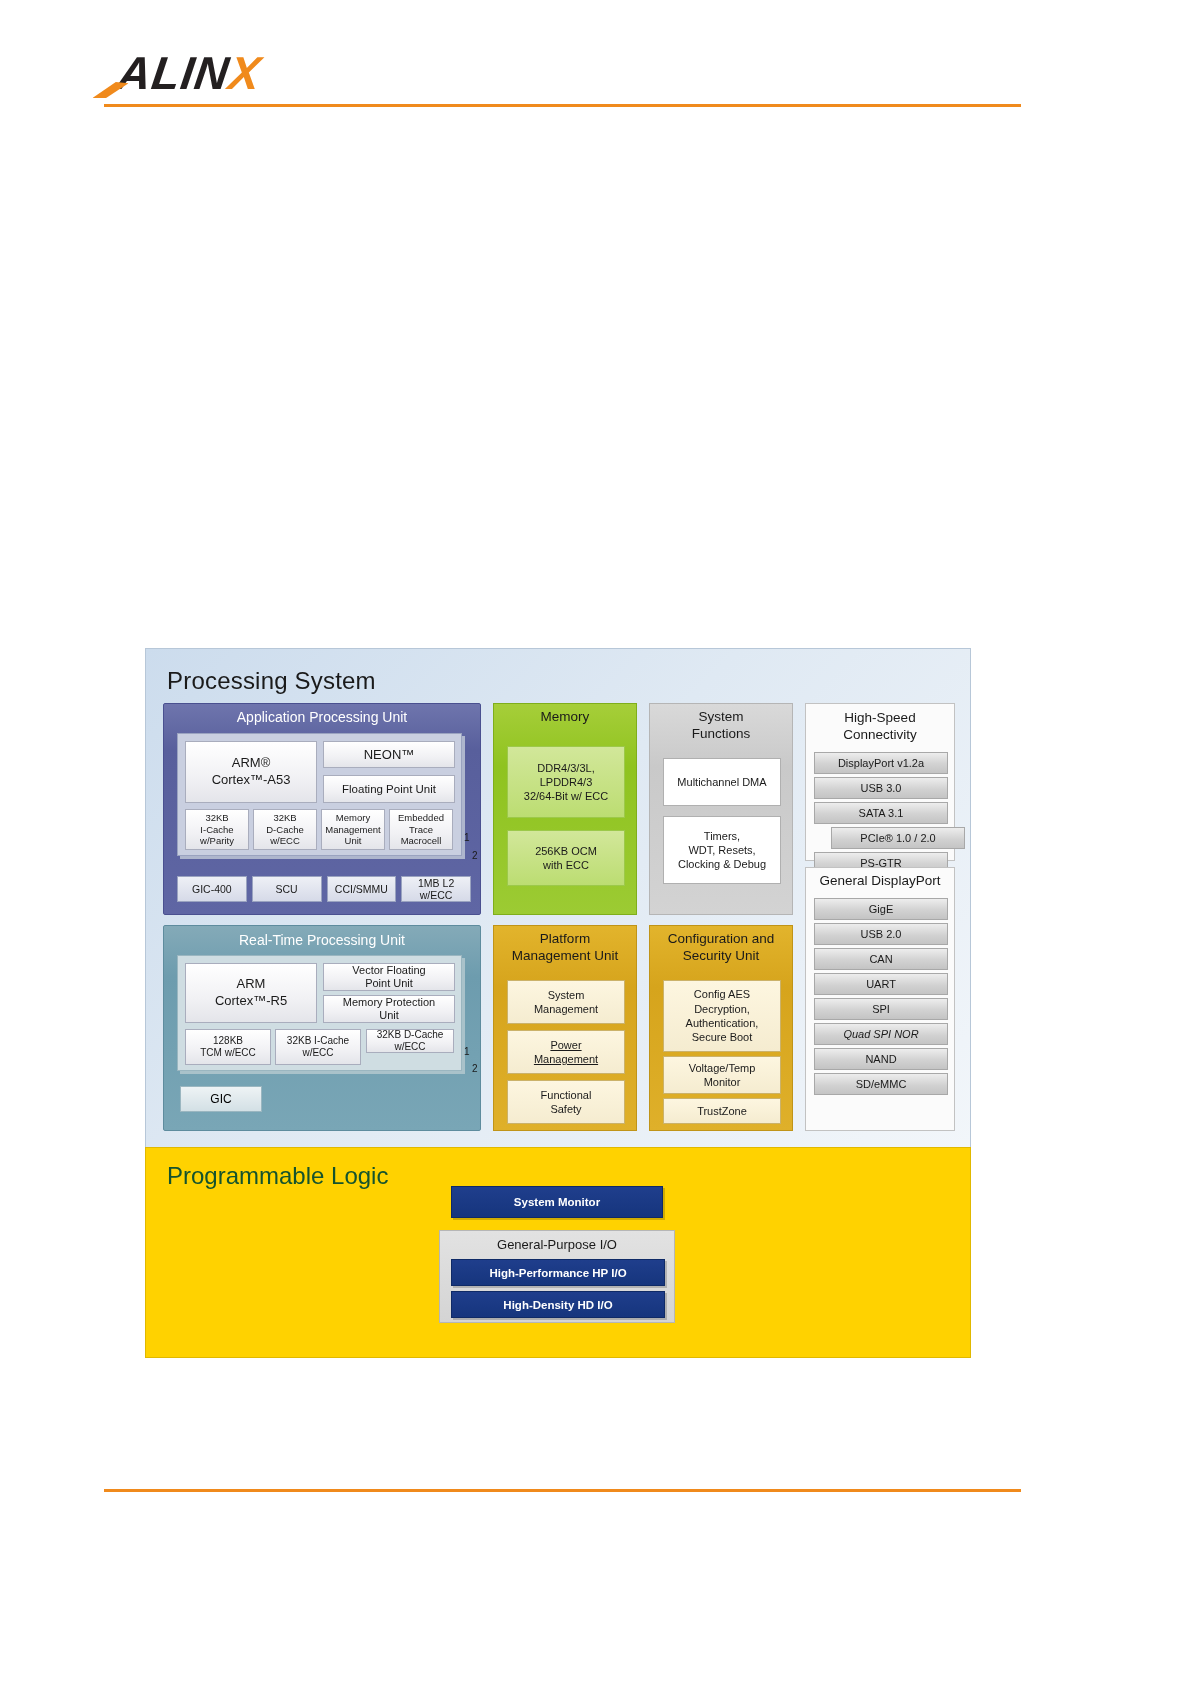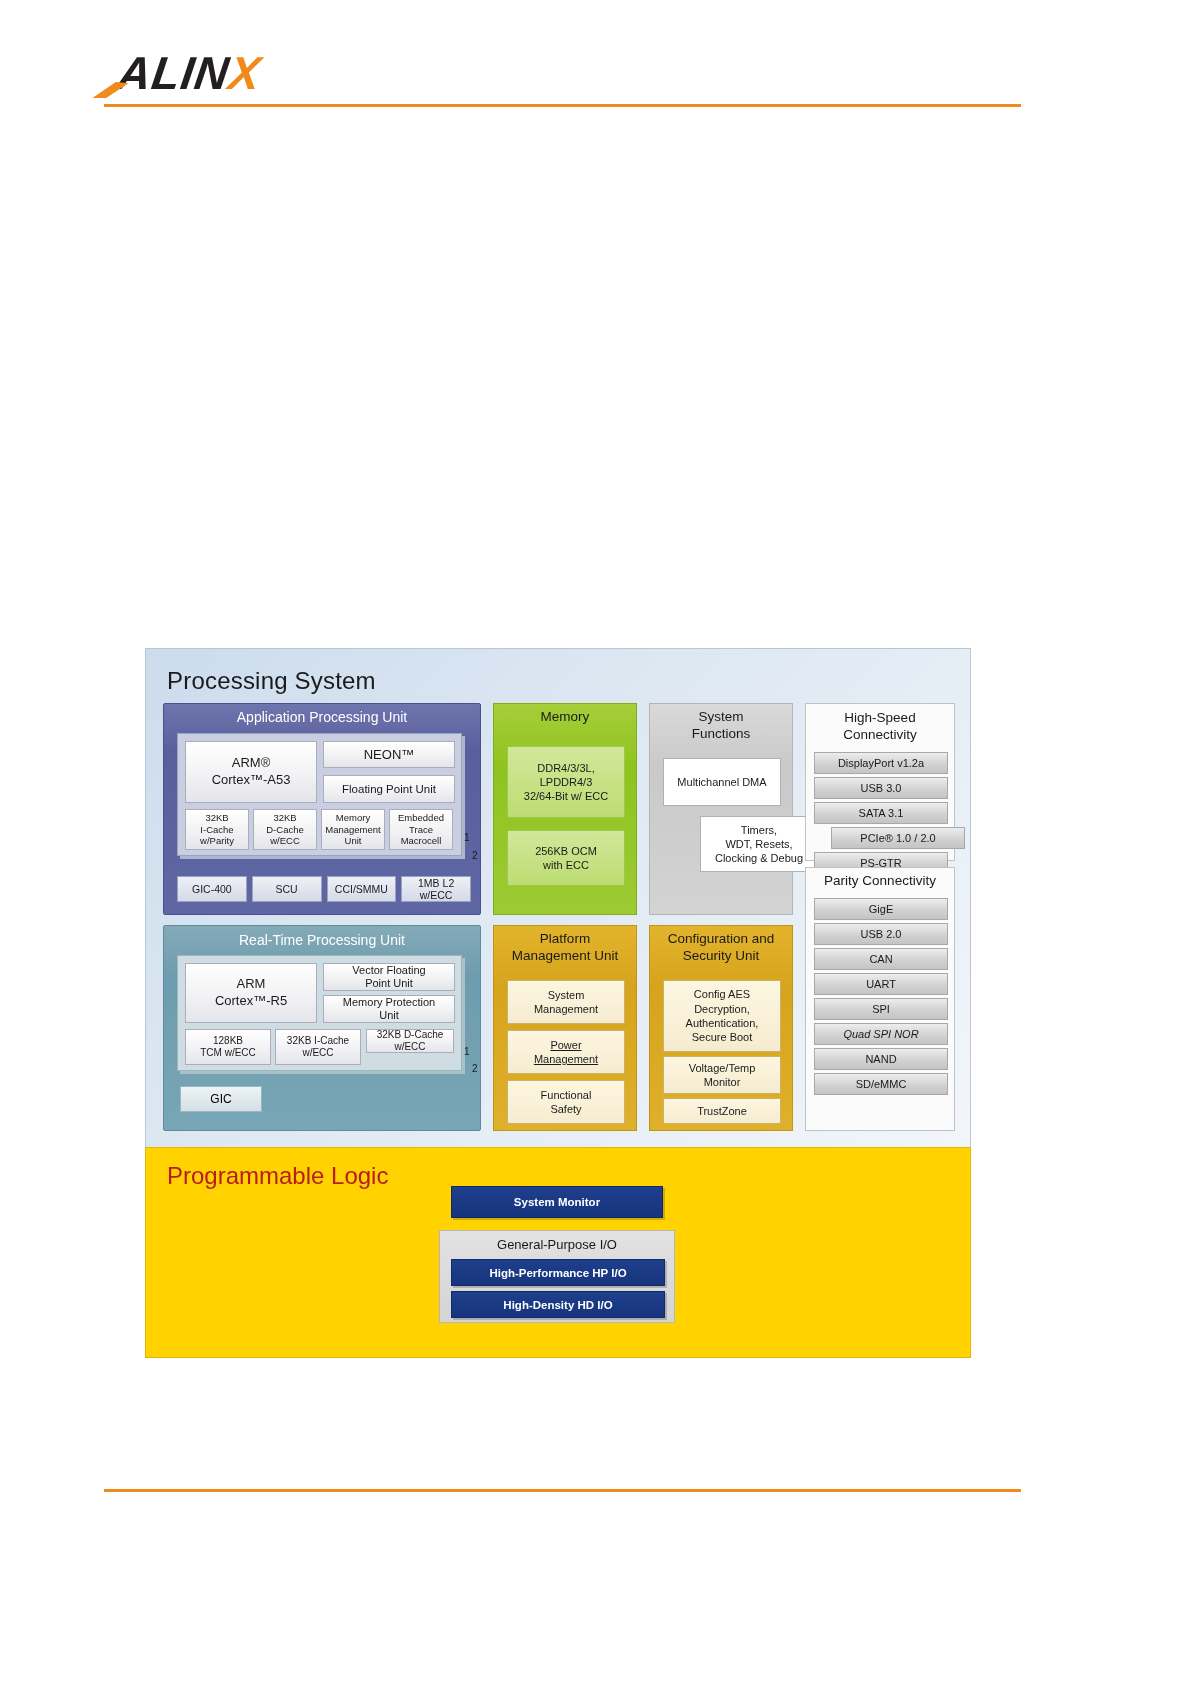--- a/index.html
+++ b/index.html
@@ -49,21 +49,21 @@
   .ps-title{
     position:absolute;left:21px;top:18px;
     font-size:24px;color:#1a1a1a;letter-spacing:.2px;
   }
   .pl-panel{
     position:absolute;left:0;top:499px;width:826px;height:211px;
     background:#ffd200;border:1px solid #e0b800;box-sizing:border-box;
   }
   .pl-title{
     position:absolute;left:21px;top:14px;
-    font-size:24px;color:#b91c1c;
+    font-size:24px;color:#14532d;
   }
 
   
   .blk{position:absolute;box-sizing:border-box;}
   .blk-title{
     text-align:center;font-size:13.5px;line-height:1.25;color:#1a1a1a;
     padding-top:5px;
   }
   .chip{
     box-sizing:border-box;text-align:center;font-size:9.5px;line-height:1.15;
@@ -315,41 +315,41 @@
         <span>with ECC</span>
       </div>
     </div>
 
     <div class="blk sysf">
       <div class="blk-title">
         <div>System</div>
         <div>Functions</div>
       </div>
       <div class="sysf-sub" style="top:54px;height:48px;">Multichannel DMA</div>
-      <div class="sysf-sub" style="top:112px;height:56px;flex-direction:column;margin-left:37px;">
+      <div class="sysf-sub" style="top:112px;height:68px;flex-direction:column;">
         <span>Timers,</span>
         <span>WDT, Resets,</span>
         <span>Clocking &amp; Debug</span>
       </div>
     </div>
 
     <div class="blk hsc">
       <div class="blk-title" style="padding-top:6px;">
         <div>High-Speed</div>
         <div>Connectivity</div>
       </div>
       <div class="pill" style="position:absolute;left:8px;top:48px;width:134px;height:22px;">DisplayPort v1.2a</div>
       <div class="pill" style="position:absolute;left:8px;top:73px;width:134px;height:22px;">USB 3.0</div>
       <div class="pill" style="position:absolute;left:8px;top:98px;width:134px;height:22px;">SATA 3.1</div>
       <div class="pill" style="position:absolute;left:8px;top:123px;width:134px;height:22px;margin-left:17px;">PCIe® 1.0 / 2.0</div>
       <div class="pill" style="position:absolute;left:8px;top:148px;width:134px;height:22px;">PS-GTR</div>
     </div>
 
     <div class="blk gconn">
-      <div class="blk-title" style="padding-top:5px;">Parity Connectivity</div>
+      <div class="blk-title" style="padding-top:5px;">General DisplayPort</div>
       <div class="pill" style="position:absolute;left:8px;top:30px;width:134px;height:22px;">GigE</div>
       <div class="pill" style="position:absolute;left:8px;top:55px;width:134px;height:22px;">USB 2.0</div>
       <div class="pill" style="position:absolute;left:8px;top:80px;width:134px;height:22px;">CAN</div>
       <div class="pill" style="position:absolute;left:8px;top:105px;width:134px;height:22px;">UART</div>
       <div class="pill" style="position:absolute;left:8px;top:130px;width:134px;height:22px;">SPI</div>
       <div class="pill" style="position:absolute;left:8px;top:155px;width:134px;height:22px;font-style:italic;">Quad SPI NOR</div>
       <div class="pill" style="position:absolute;left:8px;top:180px;width:134px;height:22px;">NAND</div>
       <div class="pill" style="position:absolute;left:8px;top:205px;width:134px;height:22px;">SD/eMMC</div>
     </div>
 

